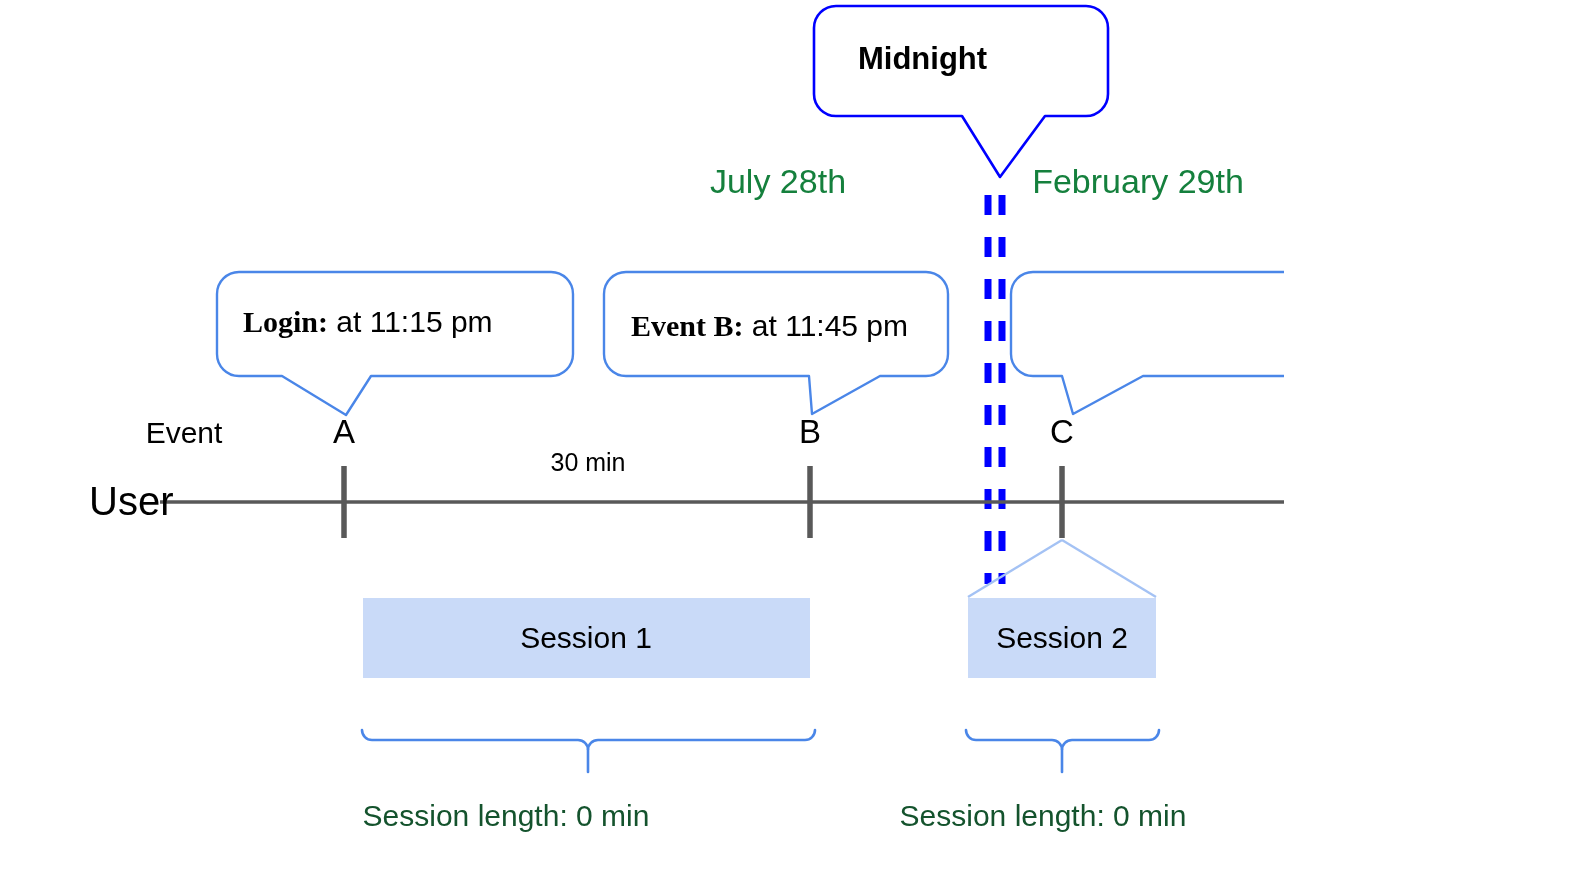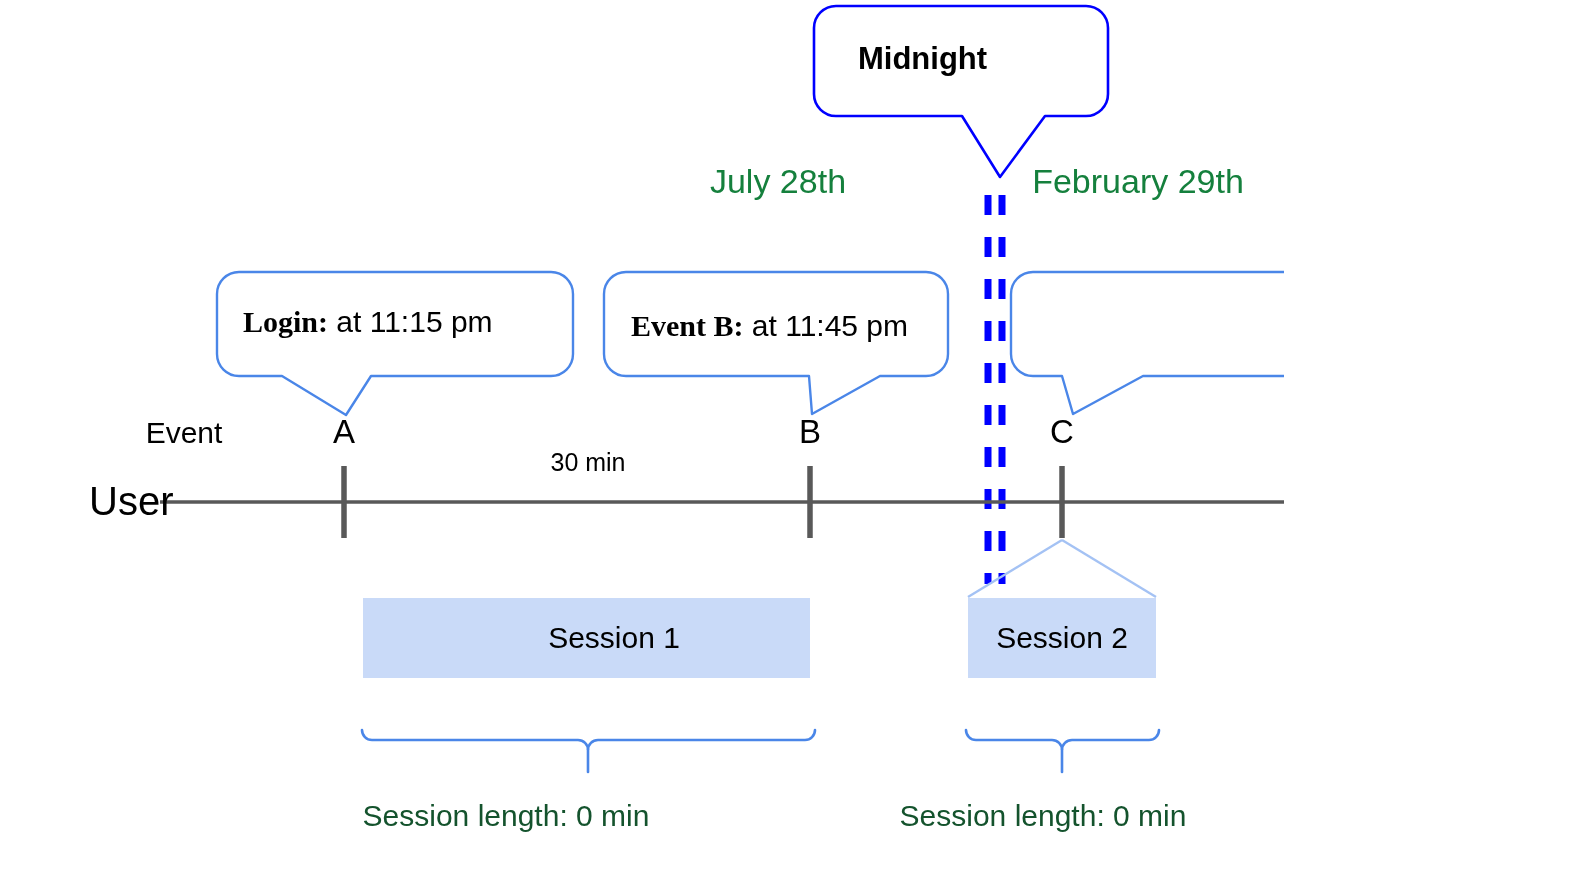--- a/index.html
+++ b/index.html
@@ -156,19 +156,19 @@
   <div class="txt events-label center-anchor" style="left:184px; top:418px;">Event</div>
 
   <div class="txt event-letter center-anchor" style="left:344px; top:415px;">A</div>
   <div class="txt event-letter center-anchor" style="left:810px; top:415px;">B</div>
   <div class="txt event-letter center-anchor" style="left:1062px; top:415px;">C</div>
 
   <div class="txt gap-label center-anchor" style="left:588px; top:450px;">30 min</div>
 
   <div class="txt user-label" style="left:48px; top:481px;margin-left:41px;">User</div>
 
-  <div class="txt session-label center-anchor" style="left:586px; top:623px;margin-left:28px;">Session 1</div>
+  <div class="txt session-label center-anchor" style="left:586px; top:623px;">Session 1</div>
   <div class="txt session-label center-anchor" style="left:1062px; top:623px;text-align:right;">Session 2</div>
 
   <div class="txt length-label center-anchor" style="left:506px; top:801px;">Session length: 0 min</div>
   <div class="txt length-label center-anchor" style="left:1043px; top:801px;">Session length: 0 min</div>
 
 </div>
 
 </body></html>

